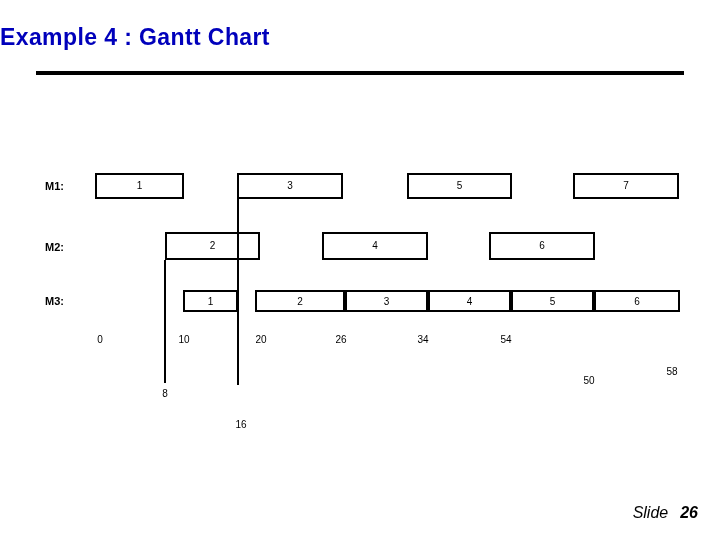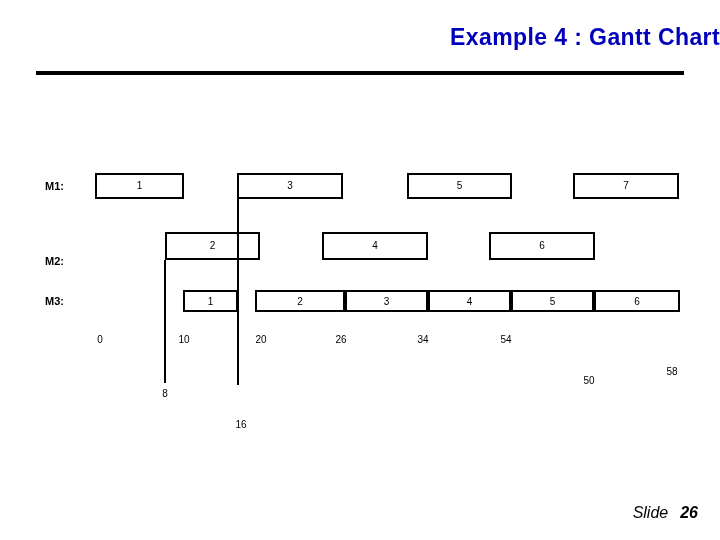--- a/index.html
+++ b/index.html
@@ -18,21 +18,21 @@
     width: 720px;
     height: 540px;
     background: #ffffff;
   }
   
   #title {
     position: absolute;
     left: 0;
     top: 24px;
     width: 720px;
-    text-align: right;
+    text-align: left;
     font-size: 23px;
     font-weight: bold;
     color: #0000bb;
     letter-spacing: 0.4px;
     white-space: nowrap;
   }
   #title-rule {
     position: absolute;
     left: 36px;
     top: 71px;
@@ -119,21 +119,21 @@
 <body>
 
 <div id="slide">
 
   <div id="title">Example 4 : Gantt Chart</div>
   <div id="title-rule"></div>
 
   <div id="chart">
 
     <div class="row-label" style="left:45px; top:180px;">M1:</div>
-    <div class="row-label" style="left:45px; top:241px;margin-top:14px;">M2:</div>
+    <div class="row-label" style="left:45px; top:241px;">M2:</div>
     <div class="row-label" style="left:45px; top:295px;">M3:</div>
 
     <div class="task-box" style="left:95px;  top:173px; width:89px;  height:26px;">1</div>
     <div class="task-box" style="left:237px; top:173px; width:106px; height:26px;">3</div>
     <div class="task-box" style="left:407px; top:173px; width:105px; height:26px;">5</div>
     <div class="task-box" style="left:573px; top:173px; width:106px; height:26px;">7</div>
 
     <div class="task-box" style="left:165px; top:232px; width:95px;  height:28px;">2</div>
     <div class="task-box" style="left:322px; top:232px; width:106px; height:28px;">4</div>
     <div class="task-box" style="left:489px; top:232px; width:106px; height:28px;">6</div>

